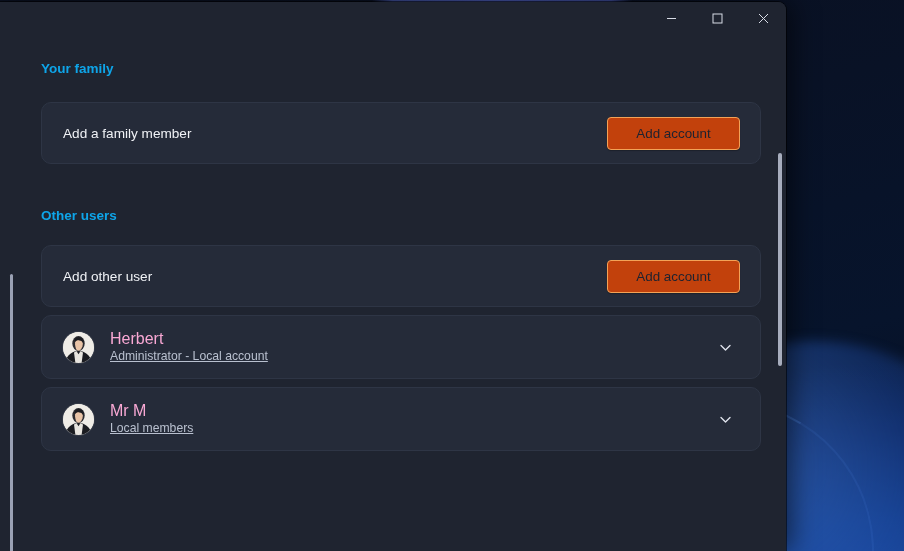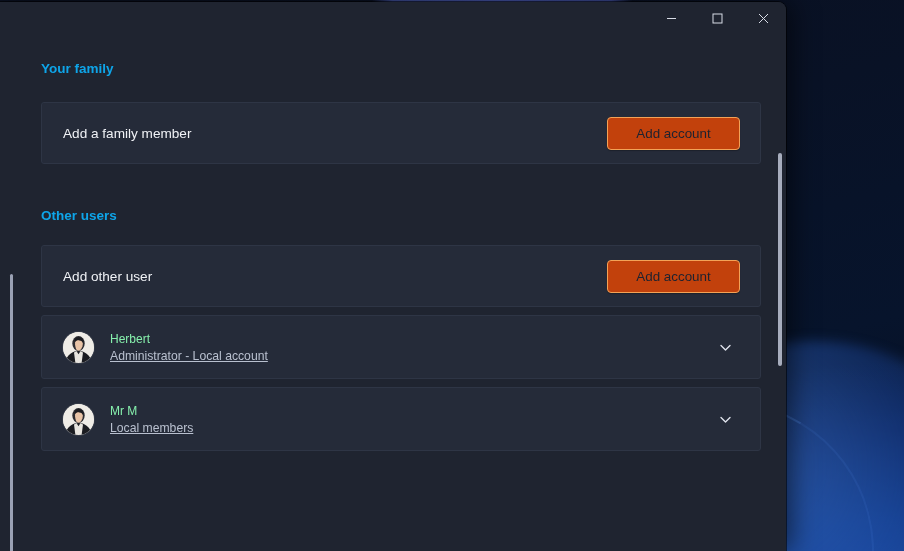--- a/index.html
+++ b/index.html
@@ -171,21 +171,21 @@
     font-weight: 700;
     cursor: pointer;
     text-decoration: none;
   }
 
   .card {
     margin: 0 0 0 41px;
     width: 720px;
     background: #252b39;
     border: 1px solid #2e3545;
-    border-radius: 3px;
+    border-radius: 10px;
     display: flex;
     align-items: center;
     padding: 0 20px 0 21px;
   }
   .card-action-row { height: 62px; justify-content: space-between; }
   .card-user-row { height: 64px; justify-content: space-between; }
 
   .card-label {
     font-size: 13.6px;
     color: #f0f2f6;
@@ -216,22 +216,22 @@
     border-radius: 50%;
     overflow: hidden;
     flex: none;
     background: #e9e7e2;
     position: relative;
     box-shadow: 0 0 0 1px rgba(255,255,255,0.08);
   }
   .avatar svg { display: block; }
   .user-text { display: flex; flex-direction: column; gap: 2px; }
   .user-name {
-    font-size: 12px;
-    color: #86efac;
+    font-size: 16px;
+    color: #f9a8d4;
     line-height: 16px;
   }
   .user-sub {
     font-size: 12.2px;
     color: #b9c0cf;
     line-height: 15px;
     text-decoration: underline;
   }
   .chevron {
     width: 30px;

